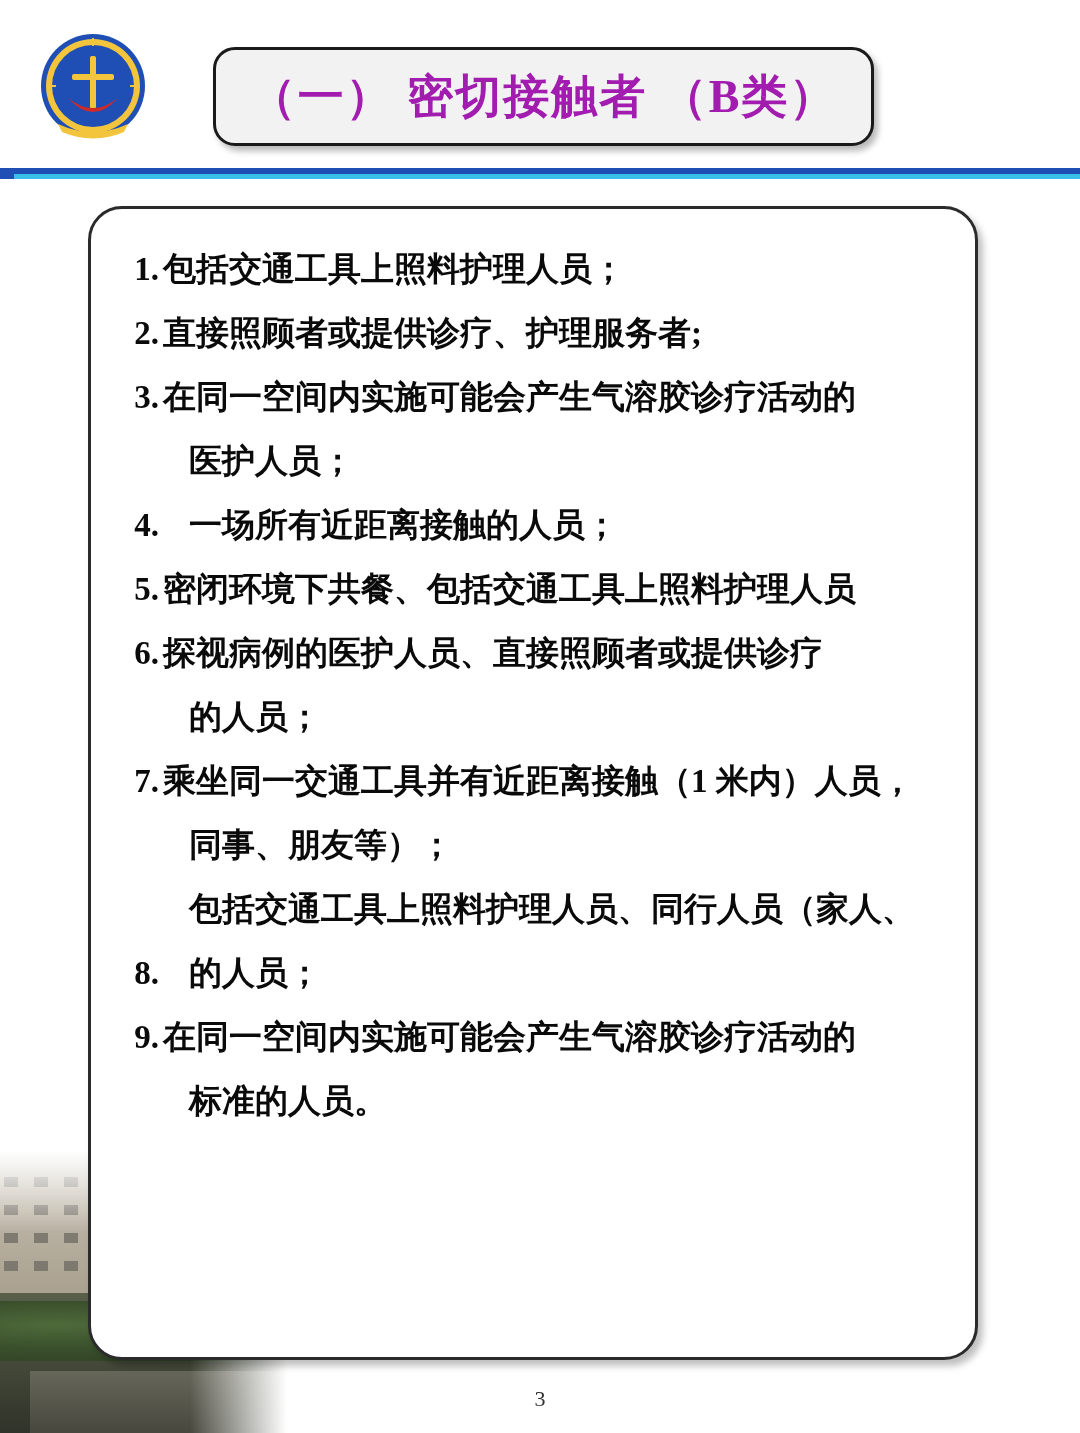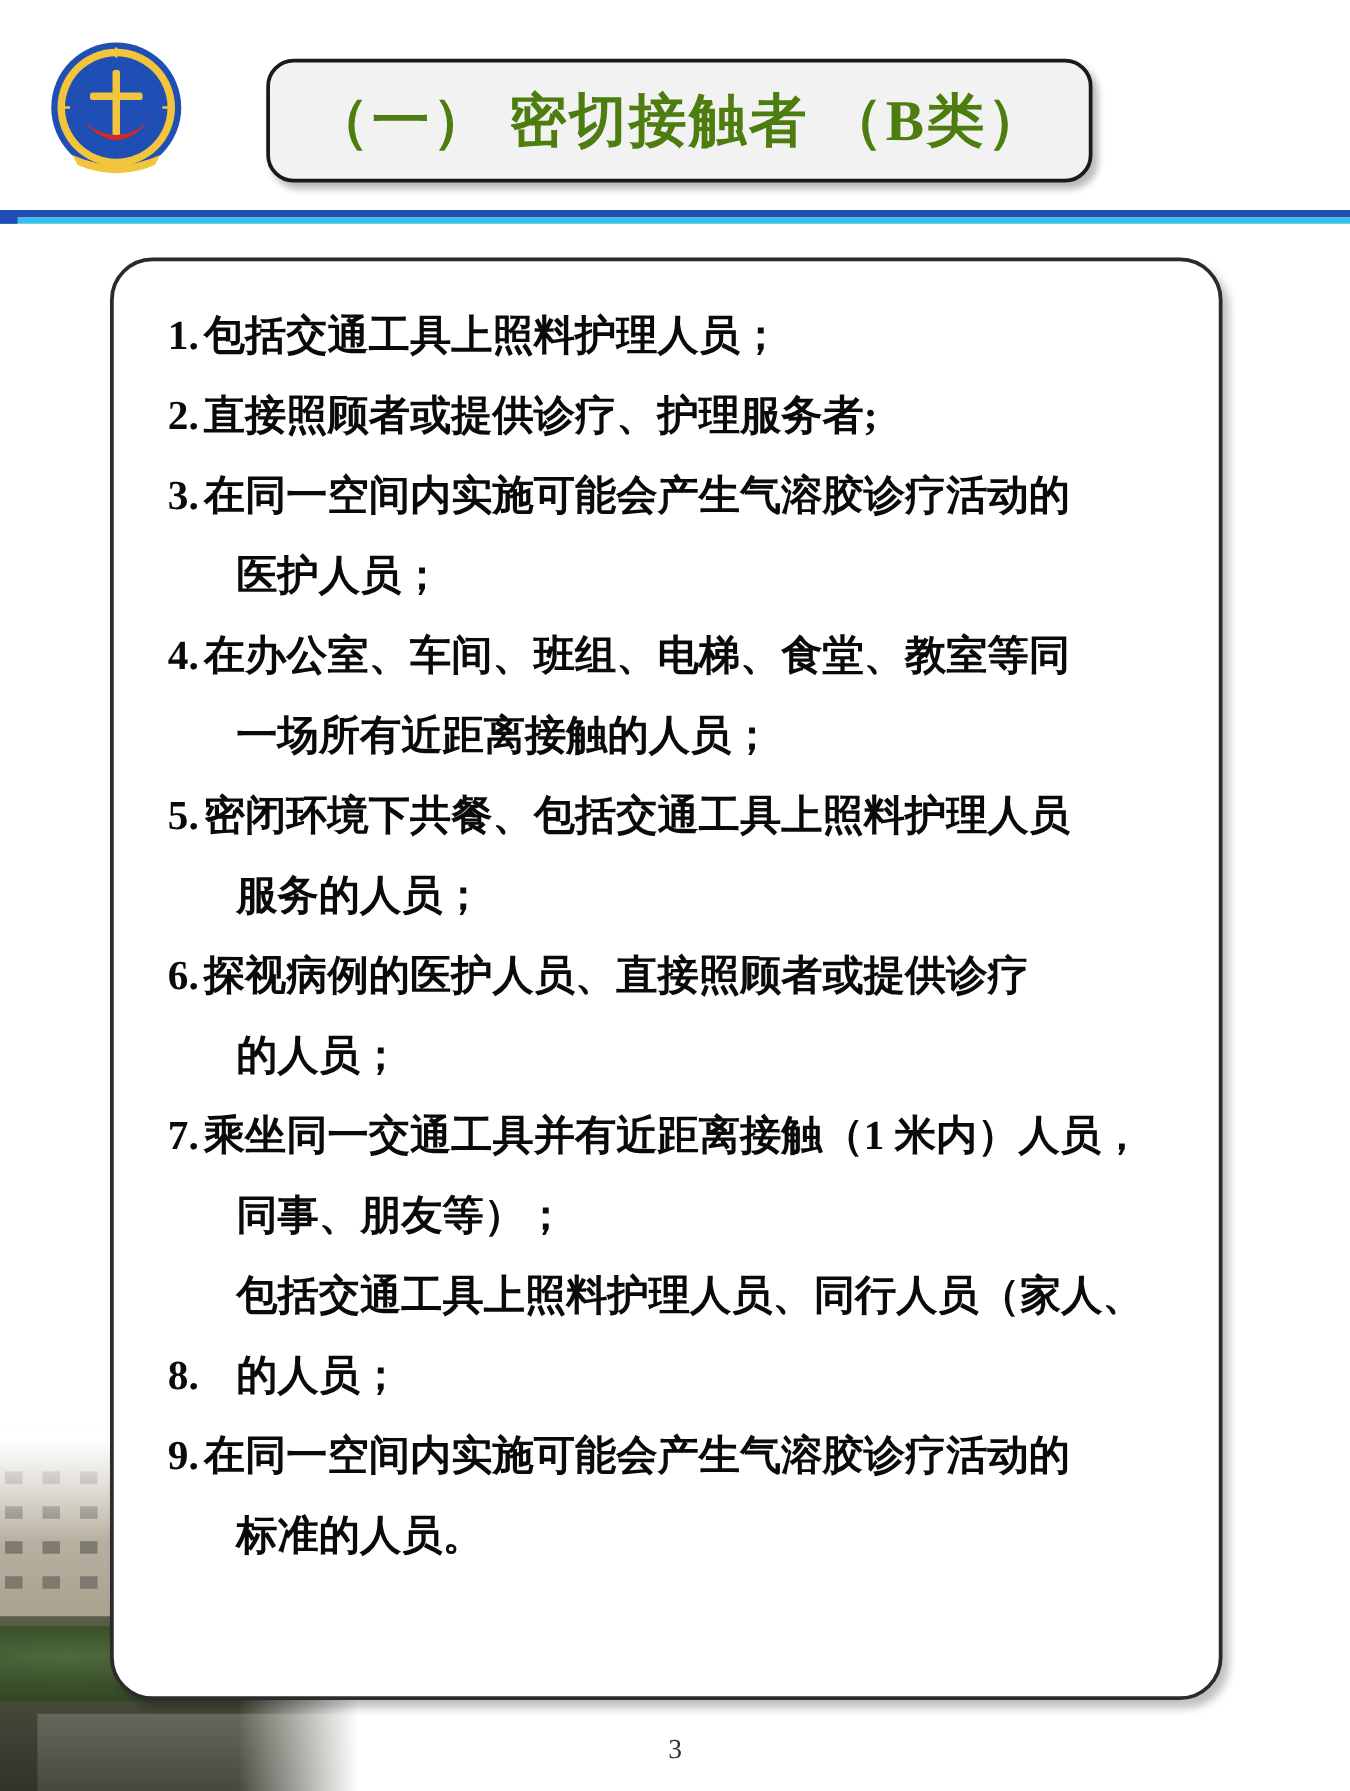--- a/index.html
+++ b/index.html
@@ -46,21 +46,21 @@
     box-shadow: 4px 5px 6px rgba(0,0,0,0.28);
     display: flex;
     align-items: center;
     justify-content: center;
   }
   .title-text {
     font-family: "Liberation Serif", "DejaVu Serif", serif;
     font-weight: bold;
     font-size: 46px;
     letter-spacing: 2px;
-    color: #4d7c0f;
+    color: #a21caf;
     white-space: nowrap;
   }
 
   .rule-wrap {
     position: absolute;
     left: 0;
     top: 168px;
     width: 1080px;
     height: 14px;
   }
@@ -272,25 +272,25 @@
         <div class="item">
           <div class="num">2.</div>
           <div class="txt"><span>直接照顾者或提供诊疗、护理服务者;</span></div>
         </div>
         <div class="item">
           <div class="num">3.</div>
           <div class="txt"><span>在同一空间内实施可能会产生气溶胶诊疗活动的</span><span class="cont">医护人员；</span></div>
         </div>
         <div class="item">
           <div class="num">4.</div>
-          <div class="txt"><span>在办公室、车间、班组、电梯、食堂、教室等同</span><span class="cont">一场所有近距离接触的人员；</span></div>
+          <div class="txt"><span class="cont">一场所有近距离接触的人员；</span></div>
         </div>
         <div class="item">
           <div class="num">5.</div>
-          <div class="txt"><span>密闭环境下共餐、包括交通工具上照料护理人员</span><span class="cont">服务的人员；</span></div>
+          <div class="txt"><span>密闭环境下共餐、包括交通工具上照料护理人员</span></div>
         </div>
         <div class="item">
           <div class="num">6.</div>
           <div class="txt"><span>探视病例的医护人员、直接照顾者或提供诊疗</span><span class="cont">的人员；</span></div>
         </div>
         <div class="item">
           <div class="num">7.</div>
           <div class="txt"><span>乘坐同一交通工具并有近距离接触（1 米内）人员，</span><span class="cont">同事、朋友等）；</span><span class="cont">包括交通工具上照料护理人员、同行人员（家人、</span></div>
         </div>
         <div class="item">

